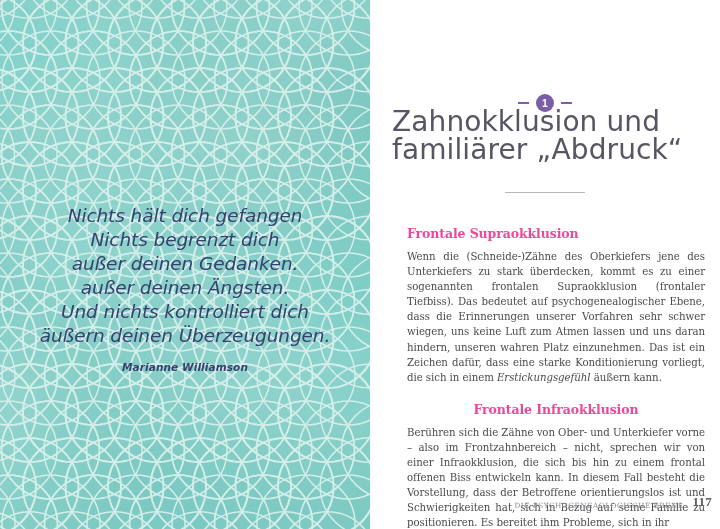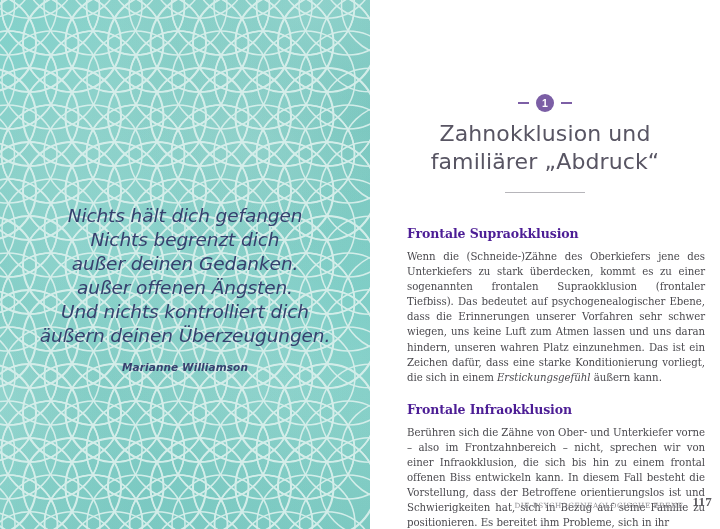--- a/index.html
+++ b/index.html
@@ -131,26 +131,25 @@
     font-family: "Liberation Sans", sans-serif;
     font-size: 10.5px;
     font-weight: 700;
     line-height: 18px;
     text-align: center;
   }
 
   .chapter-title {
     position: absolute;
     left: 22px;
-    top: 120px;
+    top: 108px;
     width: 306px;
-    text-align: center;
     font-family: "DejaVu Sans", sans-serif;
     font-weight: 400;
-    font-size: 22px;
+    font-size: 28px;
     line-height: 28px;
     color: #585563;
     letter-spacing: 0.1px;
   }
 
   .title-rule {
     position: absolute;
     left: 135px;
     top: 192px;
     width: 80px;
@@ -163,26 +162,27 @@
     left: 37px;
     top: 226px;
     width: 298px;
   }
 
   .sec-head {
     font-family: "DejaVu Serif", serif;
     font-weight: 700;
     font-size: 12.5px;
     line-height: 16px;
-    color: #4c1d95;
+    color: #ec4899;
     margin: 0 0 7px 0;
     letter-spacing: -0.1px;
   }
   .sec-head.second {
     margin-top: 17px;
+    text-align: center;
   }
 
   .body-par {
     font-family: "DejaVu Serif", serif;
     font-weight: 400;
     font-size: 10.2px;
     line-height: 15.1px;
     color: #4b4a4f;
     margin: 0;
     text-align: justify;
@@ -284,21 +284,21 @@
         <use href="#fol-cell" x="136" y="524"></use>
         <use href="#fol-cell" x="221" y="524"></use>
         <use href="#fol-cell" x="306" y="524"></use>
       </g>
     </svg>
 
     <div class="quote-block">
       <div class="quote-line">Nichts hält dich gefangen</div>
       <div class="quote-line">Nichts begrenzt dich</div>
       <div class="quote-line">außer deinen Gedanken.</div>
-      <div class="quote-line">außer offenen Ängsten.</div>
+      <div class="quote-line">außer deinen Ängsten.</div>
       <div class="quote-line">Und nichts kontrolliert dich</div>
       <div class="quote-line">äußern deinen Überzeugungen.</div>
       <div class="quote-author">Marianne Williamson</div>
     </div>
   </div>
 
   <div class="right-page">
 
     <div class="chapter-badge-row">
       <span class="badge-dash"></span>

